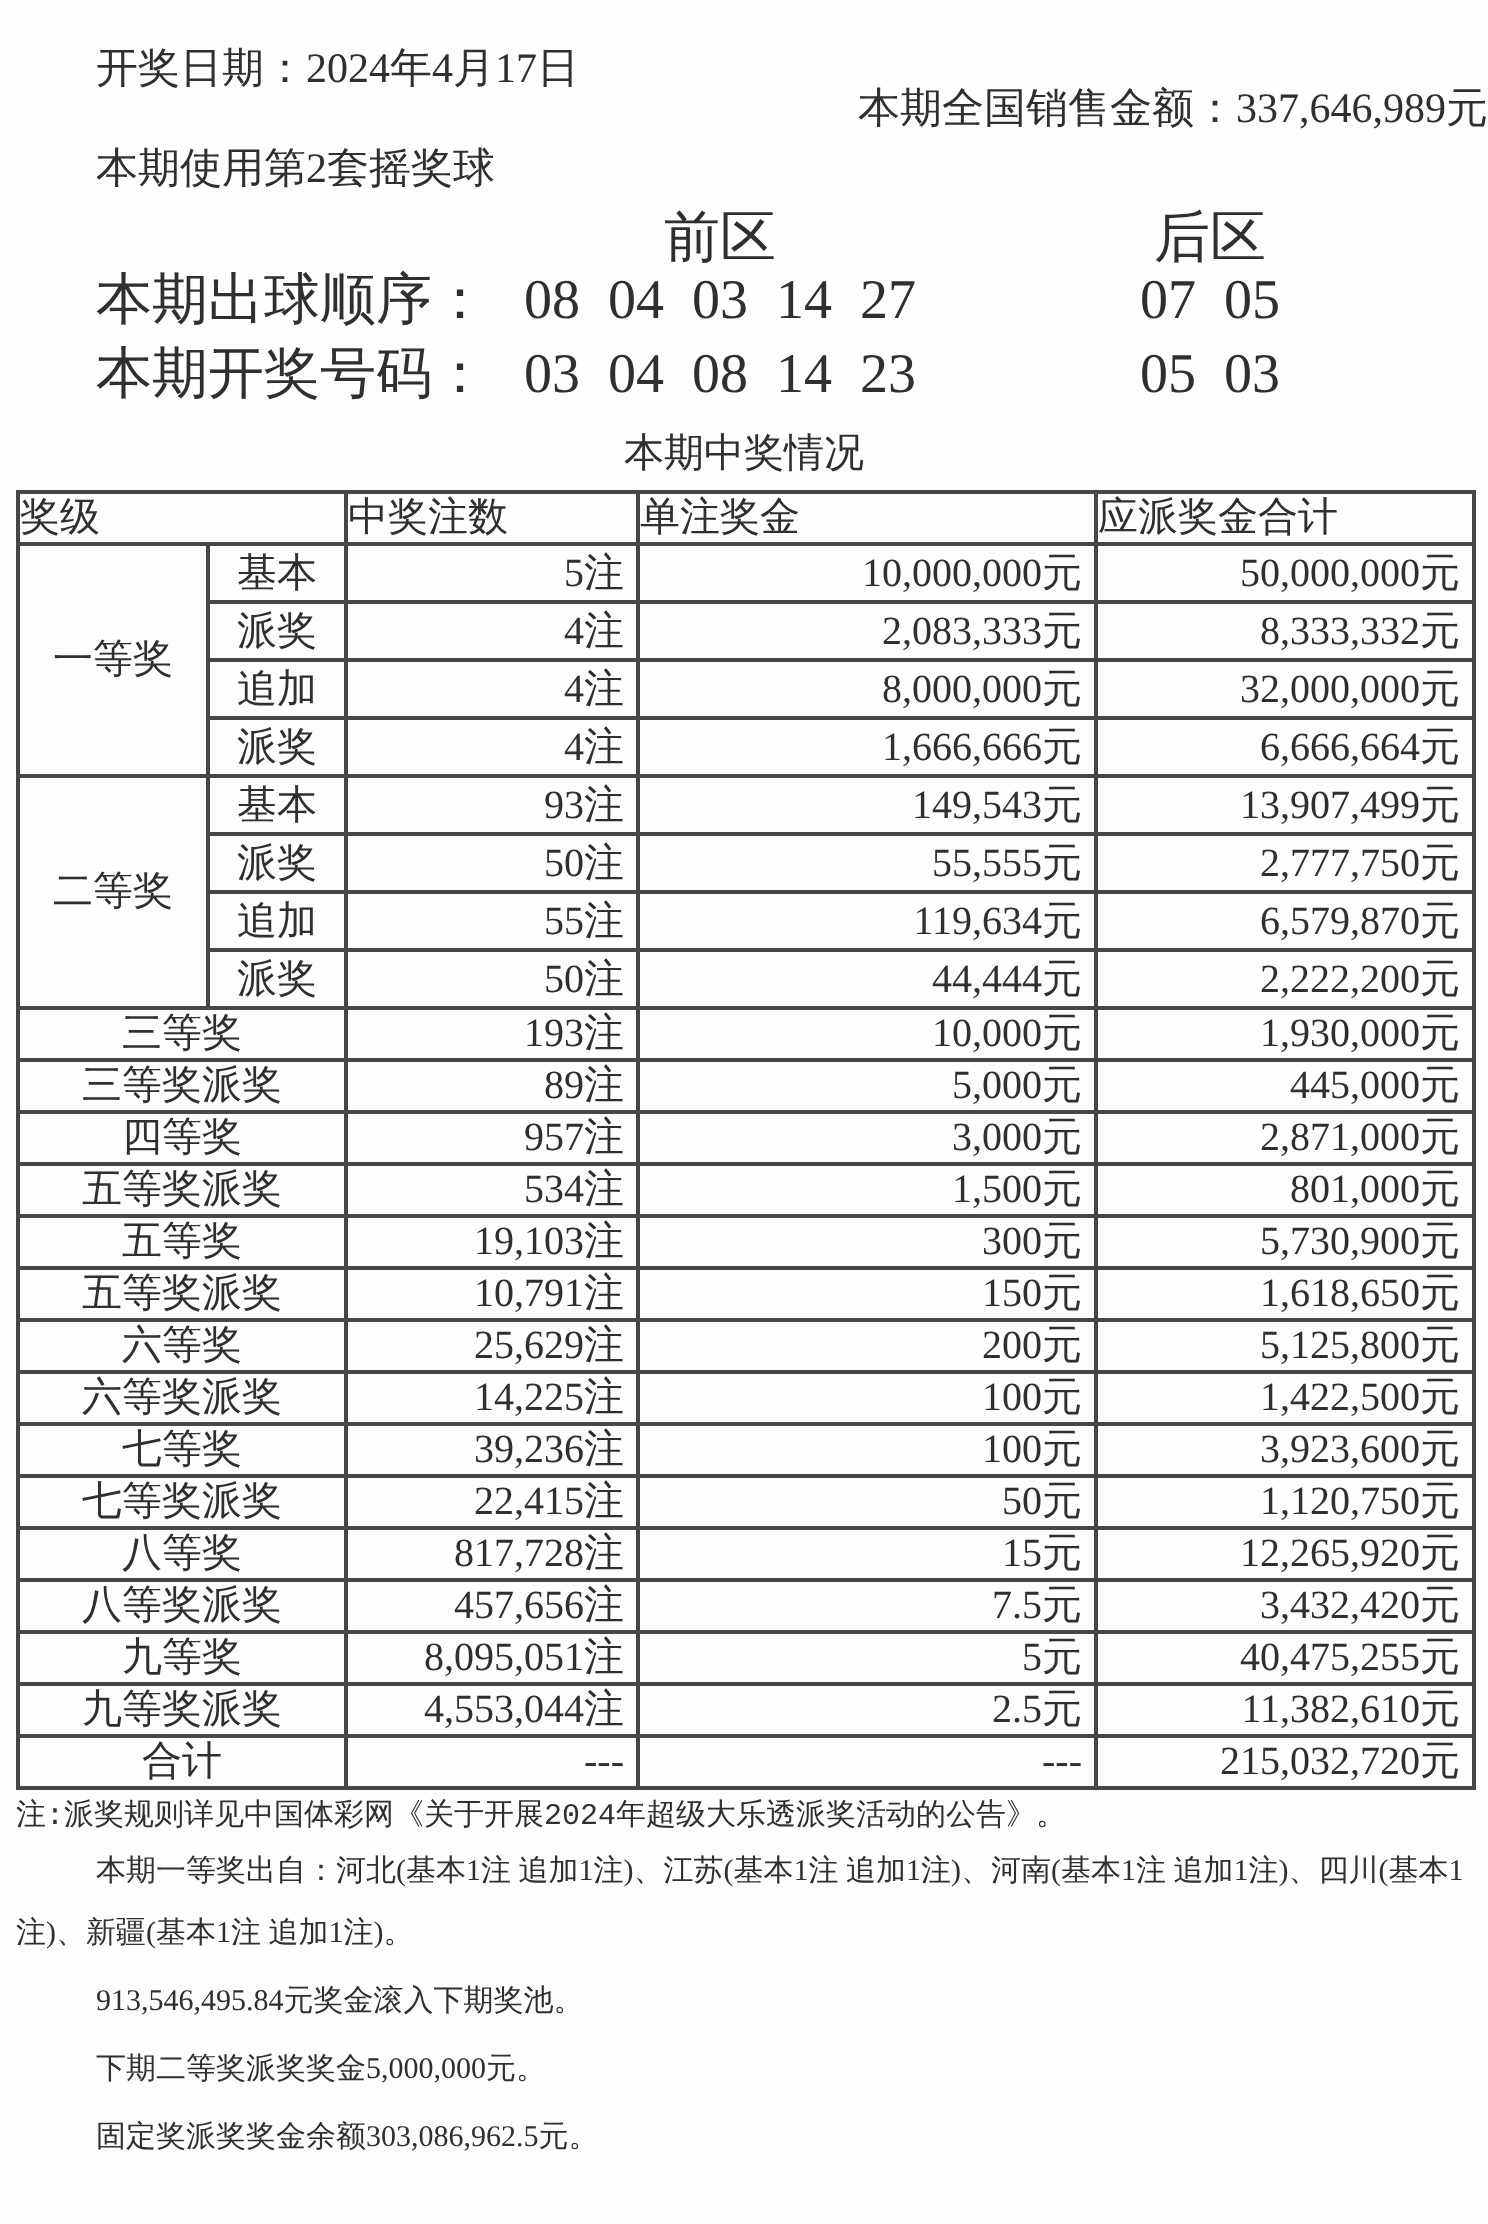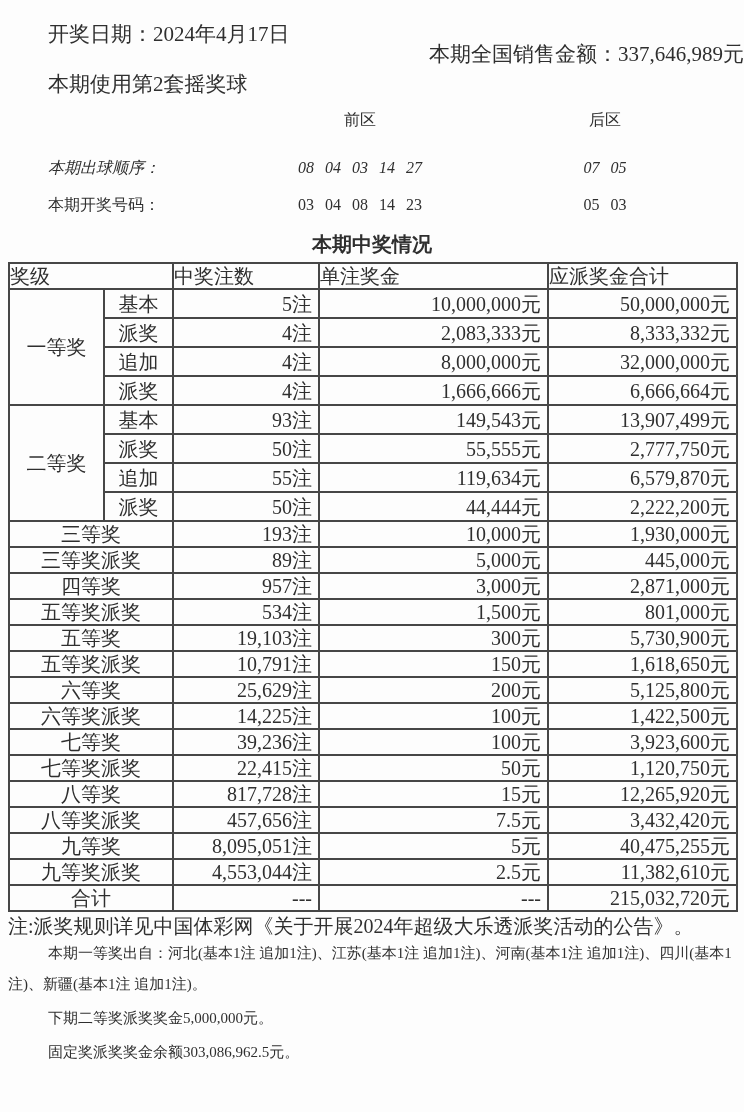--- a/index.html
+++ b/index.html
@@ -15,31 +15,31 @@
   
   .topline{
     font-size:21px;line-height:20px;
     padding-left:40px;margin-left:8px;
     white-space:nowrap;
   }
   .tl1{padding-top:24px;}
   .tl2{text-align:right;}
   .tl3{margin-top:10px;}
 
-  .numrow{display:flex;margin-left:8px;font-size:16px;line-height:20px;align-items:flex-end;}
+  .numrow{display:flex;margin-left:8px;font-size:28px;line-height:20px;align-items:flex-end;}
   .zonerow{margin-top:16px;}
-  .orderrow{margin-top:28px;font-style:italic;}
+  .orderrow{margin-top:11px;}
   .resultrow{margin-top:17px;}
   .nr-label{width:222px;padding-left:40px;box-sizing:border-box;white-space:nowrap;}
   .nr-front{width:260px;text-align:center;word-spacing:7px;}
   .nr-back{width:140px;margin-left:45px;text-align:center;word-spacing:7px;}
 
   .tbl-title{
     margin-top:19px;text-align:center;
-    font-size:20px;line-height:20px;font-weight:bold;
+    font-size:20px;line-height:20px;
   }
 
   
   table.prize{
     border-collapse:collapse;table-layout:fixed;
     margin:8px 0 0 8px;width:728px;
     font-size:20px;
   }
   table.prize col.c1{width:95px;}
   table.prize col.c2{width:69px;}
@@ -53,21 +53,21 @@
     overflow:hidden;white-space:nowrap;
   }
   table.prize th{height:24px;text-align:left;}
   tr.gr td{height:27px;font-family:Liberation Serif, serif;}
   tr.sr td{height:24px;}
   td.c{text-align:center;}
   td.r{text-align:right;padding-right:6px !important;}
 
   
   .notes{margin:4px 8px 0 8px;}
-  .rule-note{font-size:20px;line-height:20px;margin:0 0 2px 0;white-space:nowrap;}
+  .rule-note{font-size:15px;line-height:20px;margin:0 0 2px 0;white-space:nowrap;font-family:Liberation Mono, monospace;}
   .para{font-size:15px;line-height:31px;margin:0 0 3px 0;text-indent:40px;}
 </style>
 </head>
 <body>
 
 <div class="page">
 
   <div class="topline tl1">开奖日期：2024年4月17日</div>
   <div class="topline tl2">本期全国销售金额：337,646,989元</div>
   <div class="topline tl3">本期使用第2套摇奖球</div>
@@ -252,18 +252,19 @@
         <td class="r">---</td>
         <td class="r">---</td>
         <td class="r">215,032,720元</td>
       </tr>
     </tbody>
   </table>
 
   <div class="notes">
     <div class="rule-note">注:派奖规则详见中国体彩网《关于开展2024年超级大乐透派奖活动的公告》。</div>
     <p class="para">本期一等奖出自：河北(基本1注 追加1注)、江苏(基本1注 追加1注)、河南(基本1注 追加1注)、四川(基本1注)、新疆(基本1注 追加1注)。</p>
+    <p class="para">913,546,495.84元奖金滚入下期奖池。</p>
     <p class="para">下期二等奖派奖奖金5,000,000元。</p>
     <p class="para">固定奖派奖奖金余额303,086,962.5元。</p>
 
   </div>
 
 </div>
 
 </body></html>

